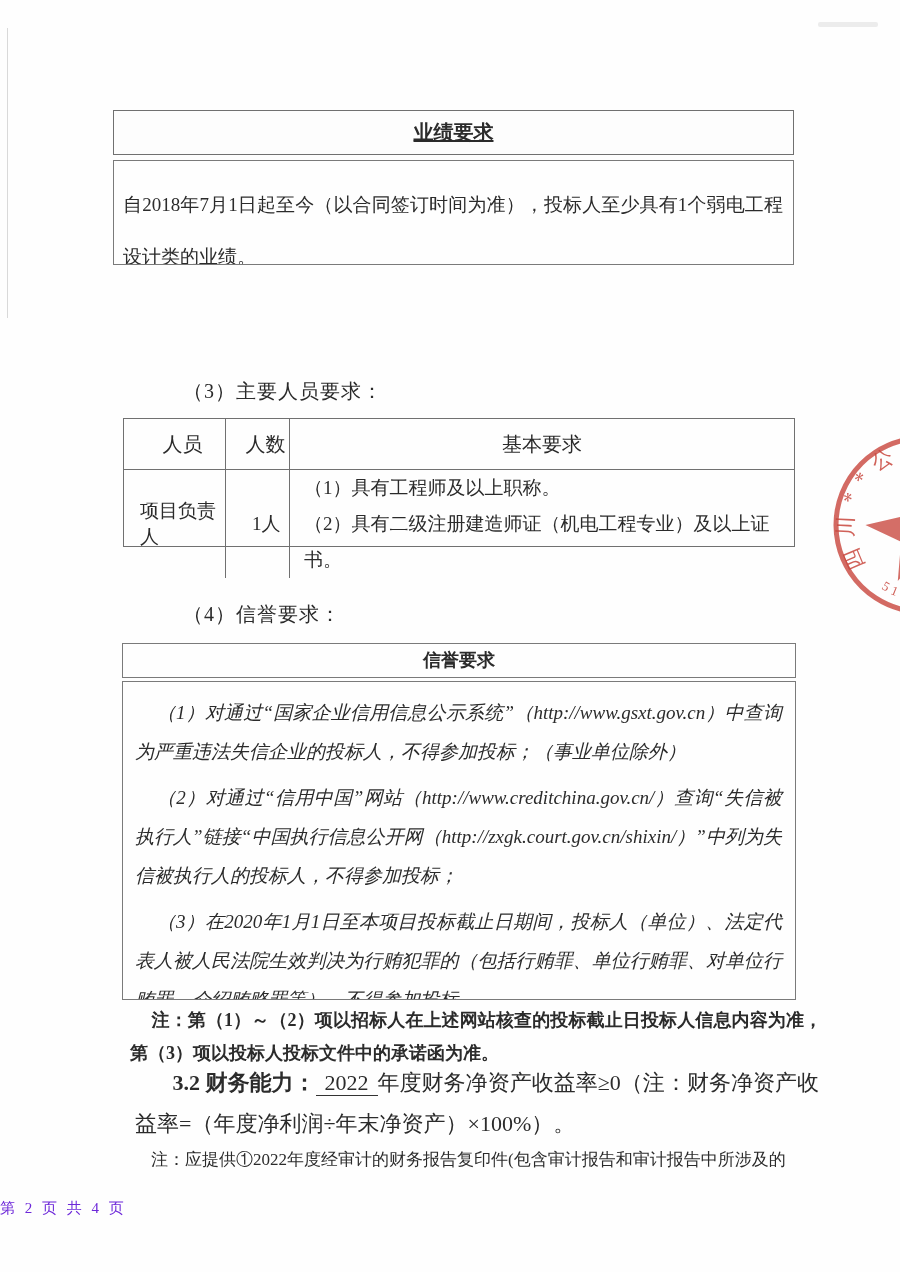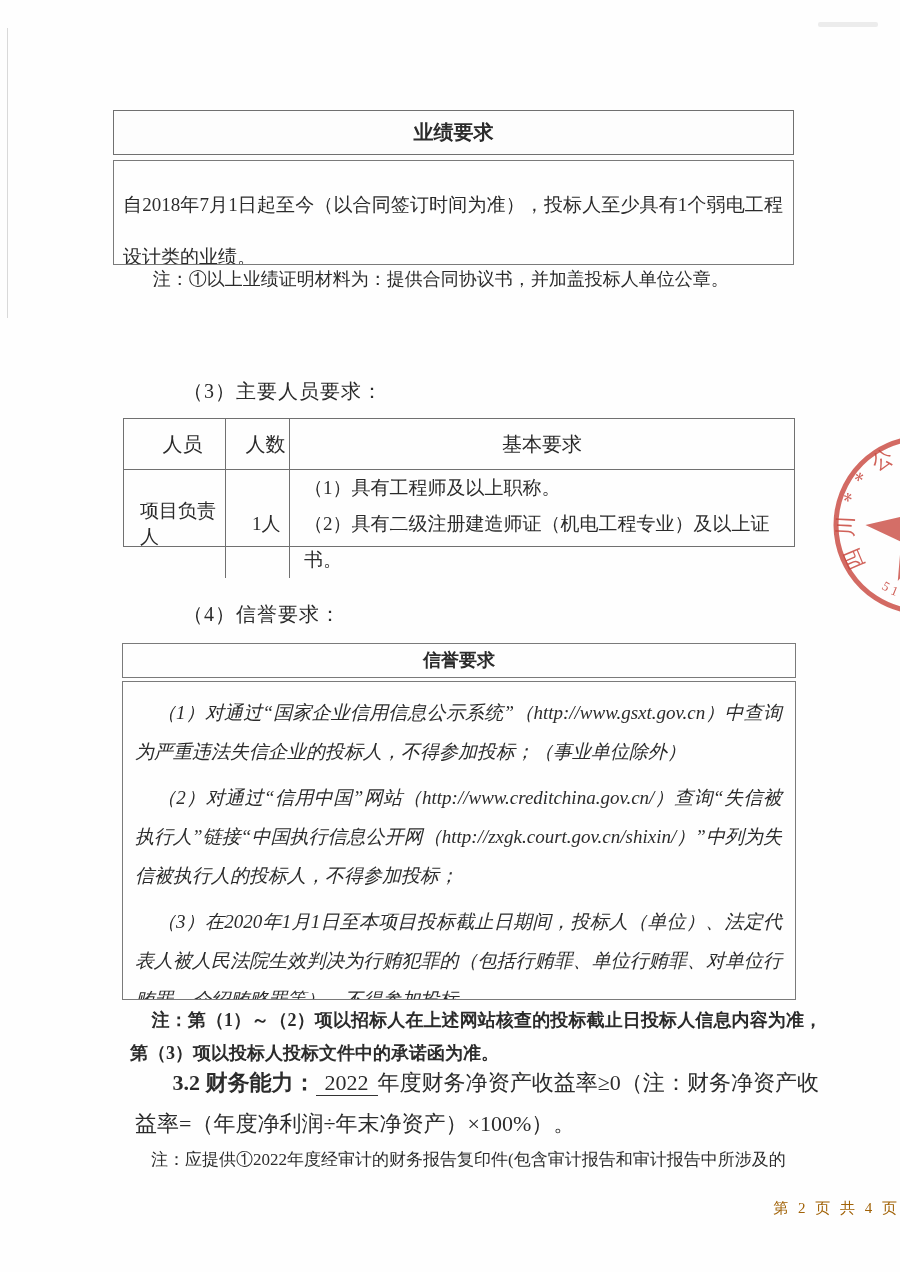--- a/index.html
+++ b/index.html
@@ -13,21 +13,21 @@
     color:#2b2b2b;
   }
   
   .scan-line-left{position:absolute;left:7px;top:28px;width:1px;height:290px;background:#d9d9d9;}
   .scan-smudge-tr{position:absolute;left:818px;top:22px;width:60px;height:5px;background:#ececec;border-radius:2px;}
 
   
   .t1{position:absolute;left:113px;top:110px;width:681px;}
   .t1-header{
     box-sizing:border-box;border:1px solid #707070;height:45px;line-height:43px;
-    text-align:center;font-weight:bold;font-size:20px;background:#fdfdfd;
+    text-align:center;font-weight:bold;font-size:20px;background:#fdfdfd;text-decoration:underline;
   }
   .t1-body{
     box-sizing:border-box;border:1px solid #7a7a7a;margin-top:5px;height:105px;
     padding:18px 10px 0 9px;font-size:19px;line-height:52px;overflow:hidden;text-align:justify;
   }
 
   
   .perf-notes{position:absolute;left:133px;top:264px;width:672px;font-size:18px;line-height:30px;}
   .perf-notes p{margin:0;text-indent:1.1em;text-align:justify;}
 
@@ -70,41 +70,40 @@
 
   
   .financial{position:absolute;left:135px;top:1062px;width:684px;font-size:22px;line-height:41px;}
   .financial p{margin:0;text-indent:1.7em;text-align:justify;}
   .fin-label{font-weight:bold;}
   .fin-year{border-bottom:1px solid #333;padding:0 9px;}
   .fin-note{position:absolute;left:151px;top:1146px;width:680px;font-size:17px;line-height:28px;}
 
   .footer{
     position:absolute;left:0;top:1199px;width:100%;
-    text-align:right;font-size:15px;letter-spacing:3px;color:#a16207;
+    text-align:left;font-size:15px;letter-spacing:3px;color:#6d28d9;
   }
 
   
   .seal{position:absolute;left:831px;top:430px;width:200px;height:200px;transform:rotate(-12deg);transform-origin:92px 95px;}
 </style>
 </head>
 <body>
 
 <div class="page">
 
   <div class="scan-line-left"></div>
   <div class="scan-smudge-tr"></div>
 
   <div class="t1">
     <div class="t1-header">业绩要求</div>
     <div class="t1-body">自2018年7月1日起至今（以合同签订时间为准），投标人至少具有1个弱电工程设计类的业绩。</div>
   </div>
 
   <div class="perf-notes">
-    <p>注：①以上业绩证明材料为：提供合同协议书，并加盖投标人单位公章。</p>
   </div>
 
   <div class="h-sub h-personnel">（3）主要人员要求：</div>
 
   <div class="t2">
     <div class="t2-row head">
       <div class="t2-cell c1">人员</div>
       <div class="t2-cell c2">人数</div>
       <div class="t2-cell c3" style="display:flex;align-items:center;justify-content:center;">基本要求</div>
     </div>

